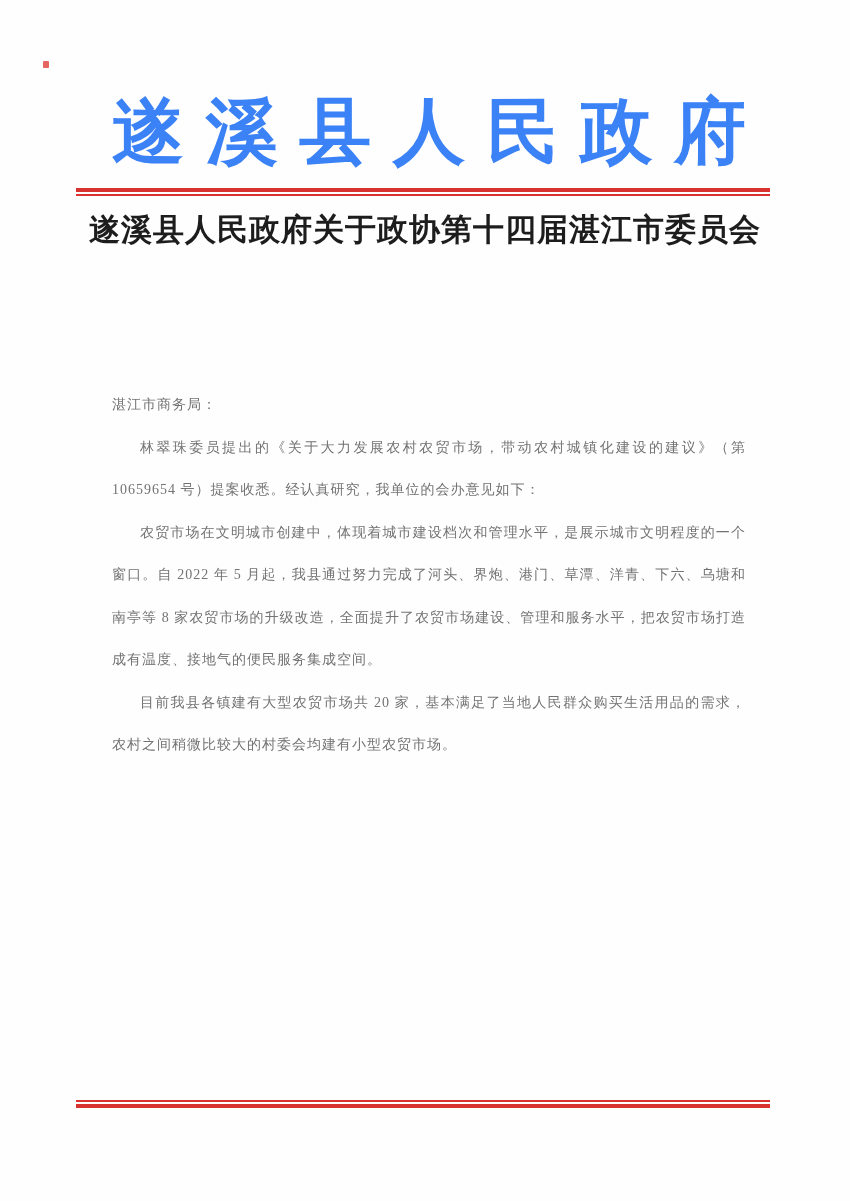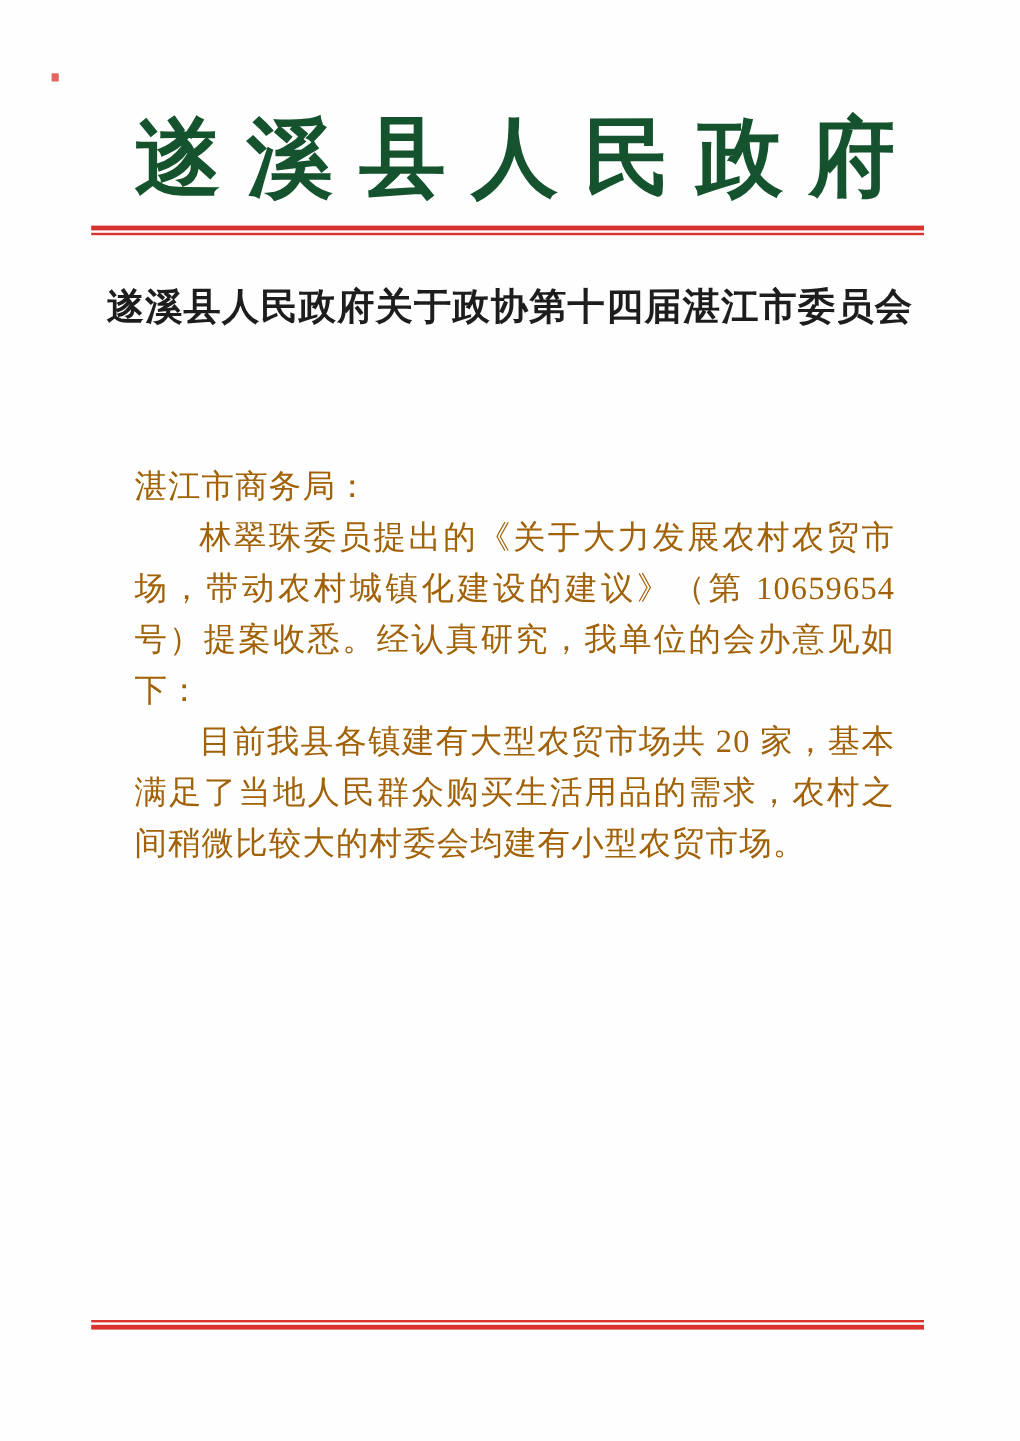--- a/index.html
+++ b/index.html
@@ -13,41 +13,41 @@
   }
   
   .ink-speck{
     position:absolute;left:43px;top:61px;width:6px;height:7px;
     background:#e04a44;border-radius:1px;opacity:.85;
   }
   
   .agency-name{
     position:absolute;left:112px;top:92px;width:634px;
     font-size:72px;line-height:80px;font-weight:bold;
-    color:#14532d;
+    color:#3b82f6;
     text-align:justify;text-align-last:justify;
     white-space:nowrap;
   }
   
   .header-rule{position:absolute;left:76px;top:188px;width:694px;}
   .header-rule .thick{height:4px;background:#d8332e;}
   .header-rule .gap{height:2px;}
   .header-rule .thin{height:2px;background:#d8332e;}
   
   .doc-title{
-    position:absolute;left:0;top:232px;width:850px;
+    position:absolute;left:0;top:206px;width:850px;
     text-align:center;color:#1d1d1d;
     font-weight:bold;font-size:31px;line-height:47px;
     letter-spacing:1px;
   }
   
   .doc-body{
     position:absolute;left:112px;top:384px;width:634px;
-    color:#a16207;
-    font-size:27px;line-height:42.5px;letter-spacing:1px;
+    color:#737373;
+    font-size:14px;line-height:42.5px;letter-spacing:1px;
     text-align:justify;
   }
   .doc-body p{margin:0;padding:0;text-indent:2em;}
   .doc-body p.salutation{text-indent:0;}
   
   .footer-rule{position:absolute;left:76px;top:1100px;width:694px;}
   .footer-rule .thin{height:2px;background:#d8332e;}
   .footer-rule .gap{height:2px;}
   .footer-rule .thick{height:4px;background:#d8332e;}
 </style>
@@ -66,20 +66,21 @@
     <div class="thin"></div>
   </div>
 
   <div class="doc-title">
     <div>遂溪县人民政府关于政协第十四届湛江市委员会</div>
   </div>
 
   <div class="doc-body">
     <p class="salutation">湛江市商务局：</p>
     <p>林翠珠委员提出的《关于大力发展农村农贸市场，带动农村城镇化建设的建议》（第 10659654 号）提案收悉。经认真研究，我单位的会办意见如下：</p>
+    <p>农贸市场在文明城市创建中，体现着城市建设档次和管理水平，是展示城市文明程度的一个窗口。自 2022 年 5 月起，我县通过努力完成了河头、界炮、港门、草潭、洋青、下六、乌塘和南亭等 8 家农贸市场的升级改造，全面提升了农贸市场建设、管理和服务水平，把农贸市场打造成有温度、接地气的便民服务集成空间。</p>
     <p>目前我县各镇建有大型农贸市场共 20 家，基本满足了当地人民群众购买生活用品的需求，农村之间稍微比较大的村委会均建有小型农贸市场。</p>
   </div>
 
   <div class="footer-rule">
     <div class="thin"></div>
     <div class="gap"></div>
     <div class="thick"></div>
   </div>
 
 </div>

